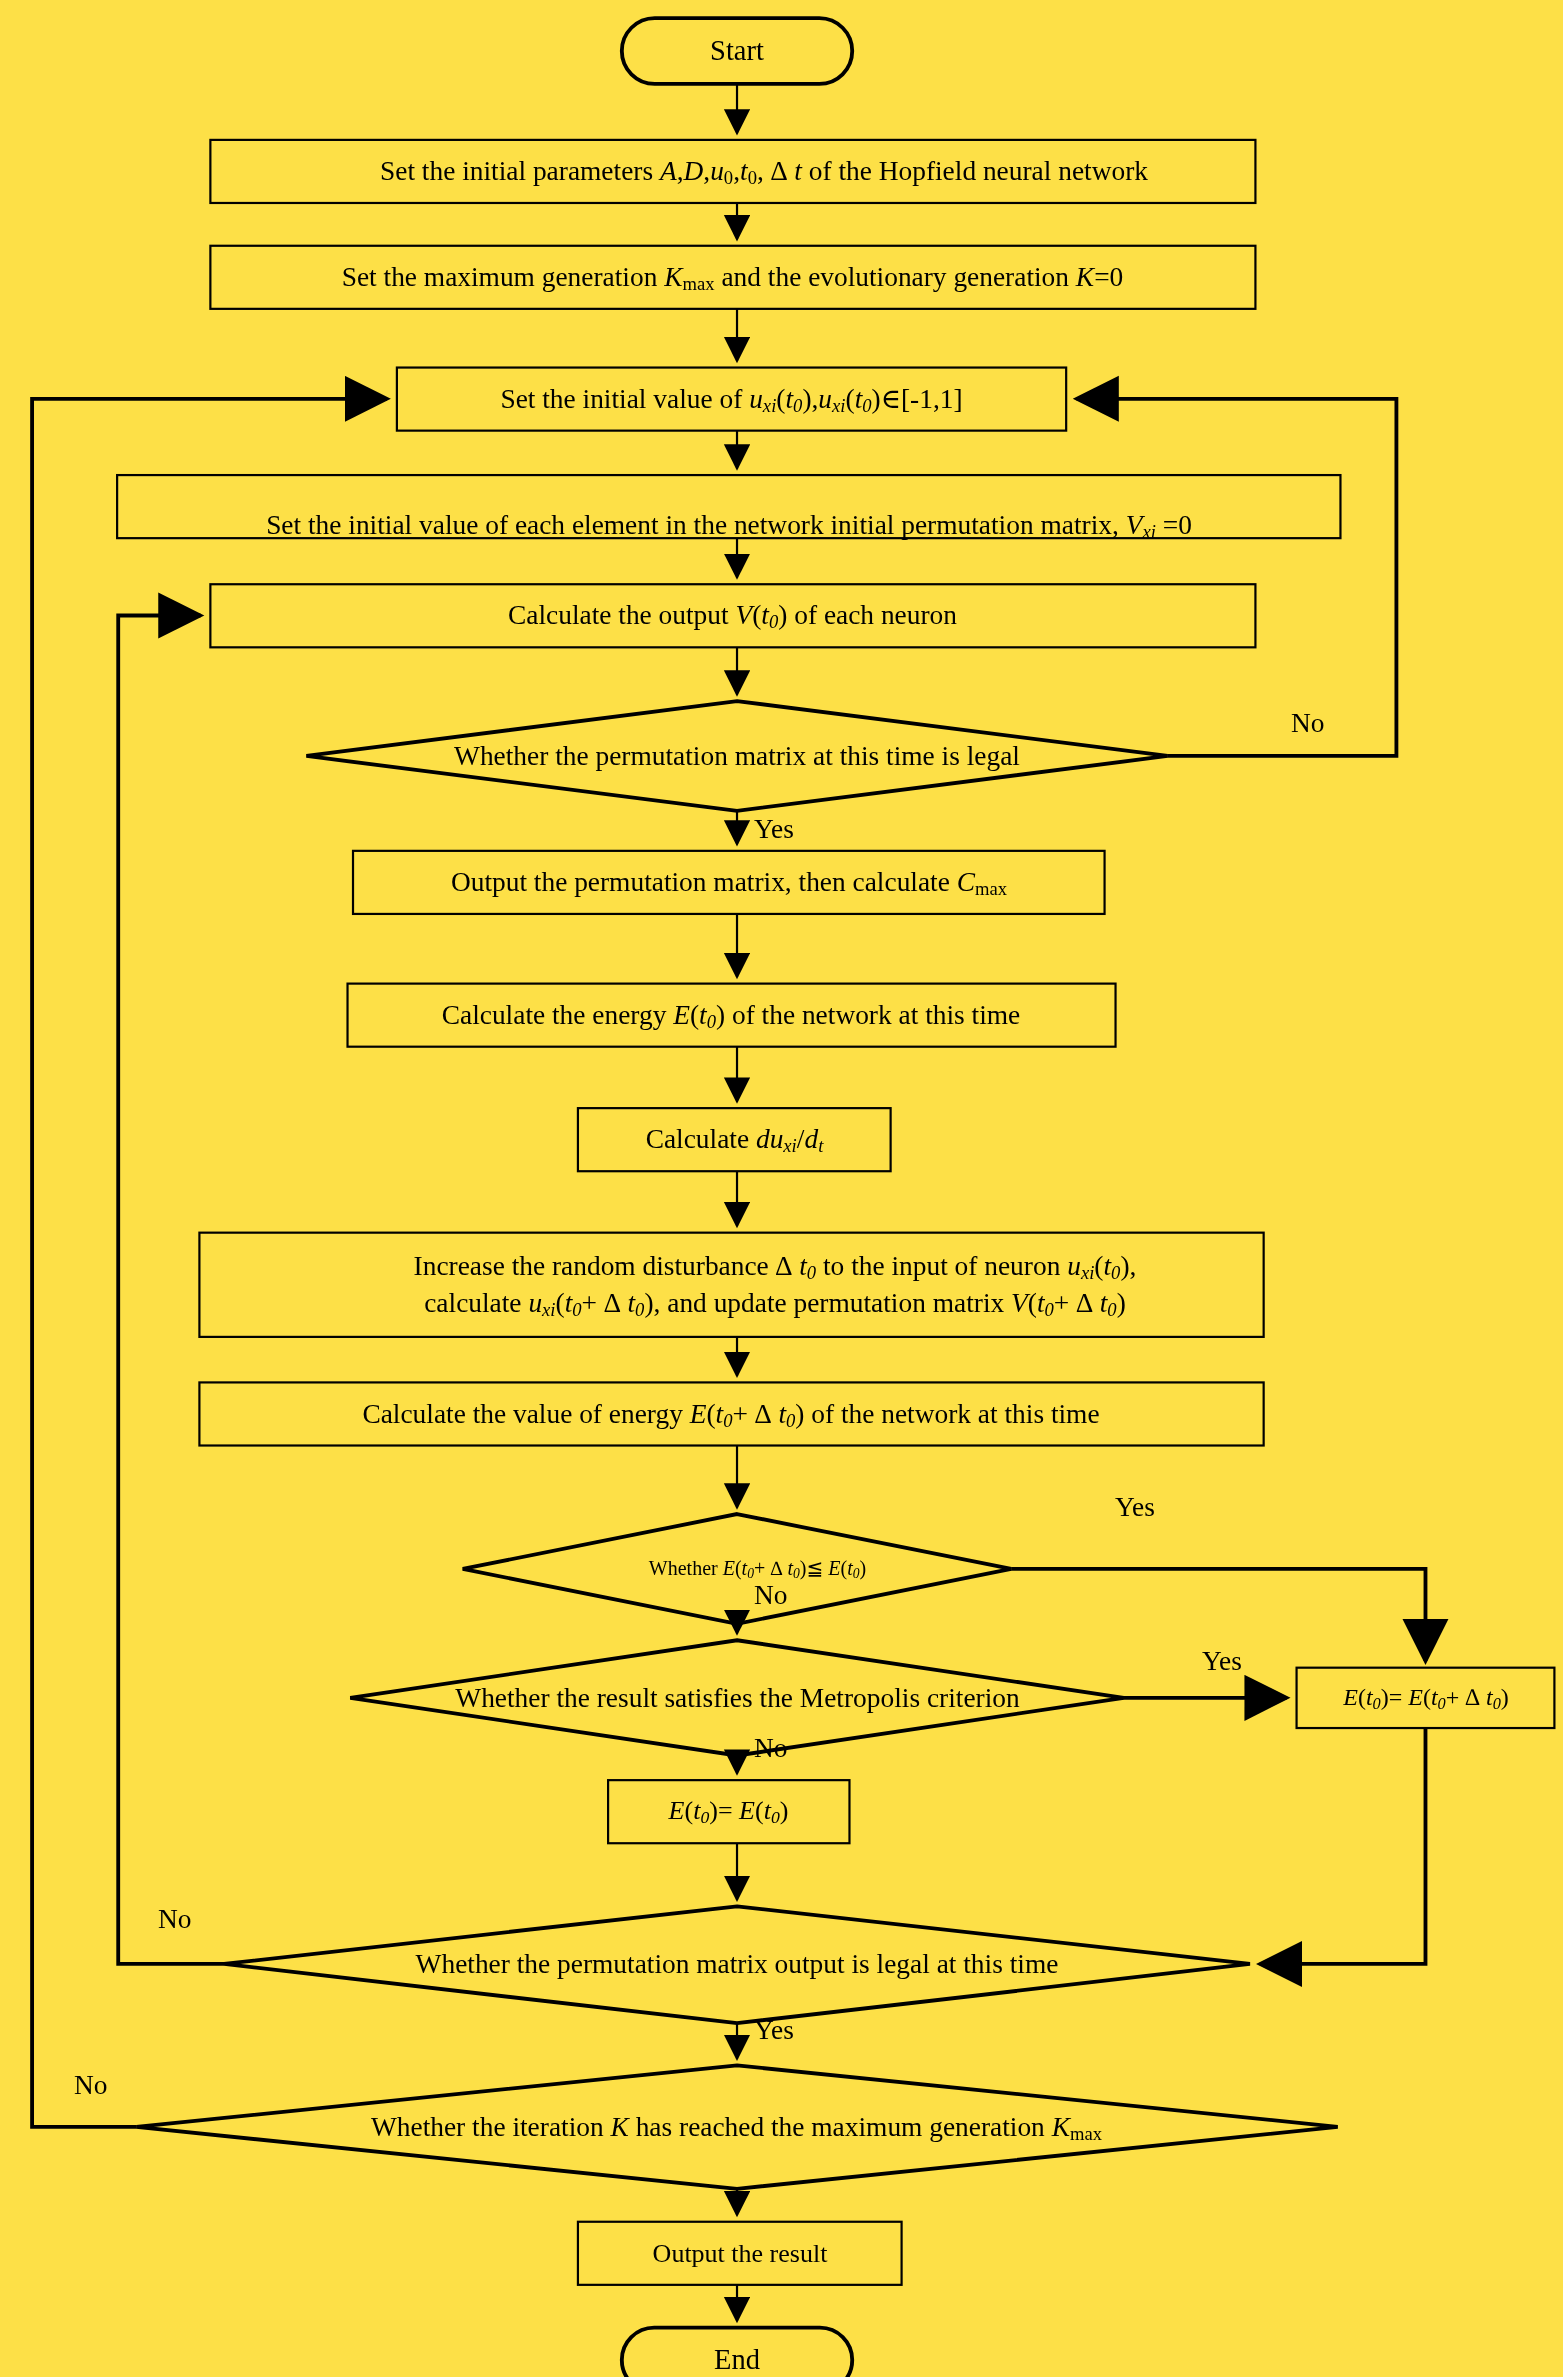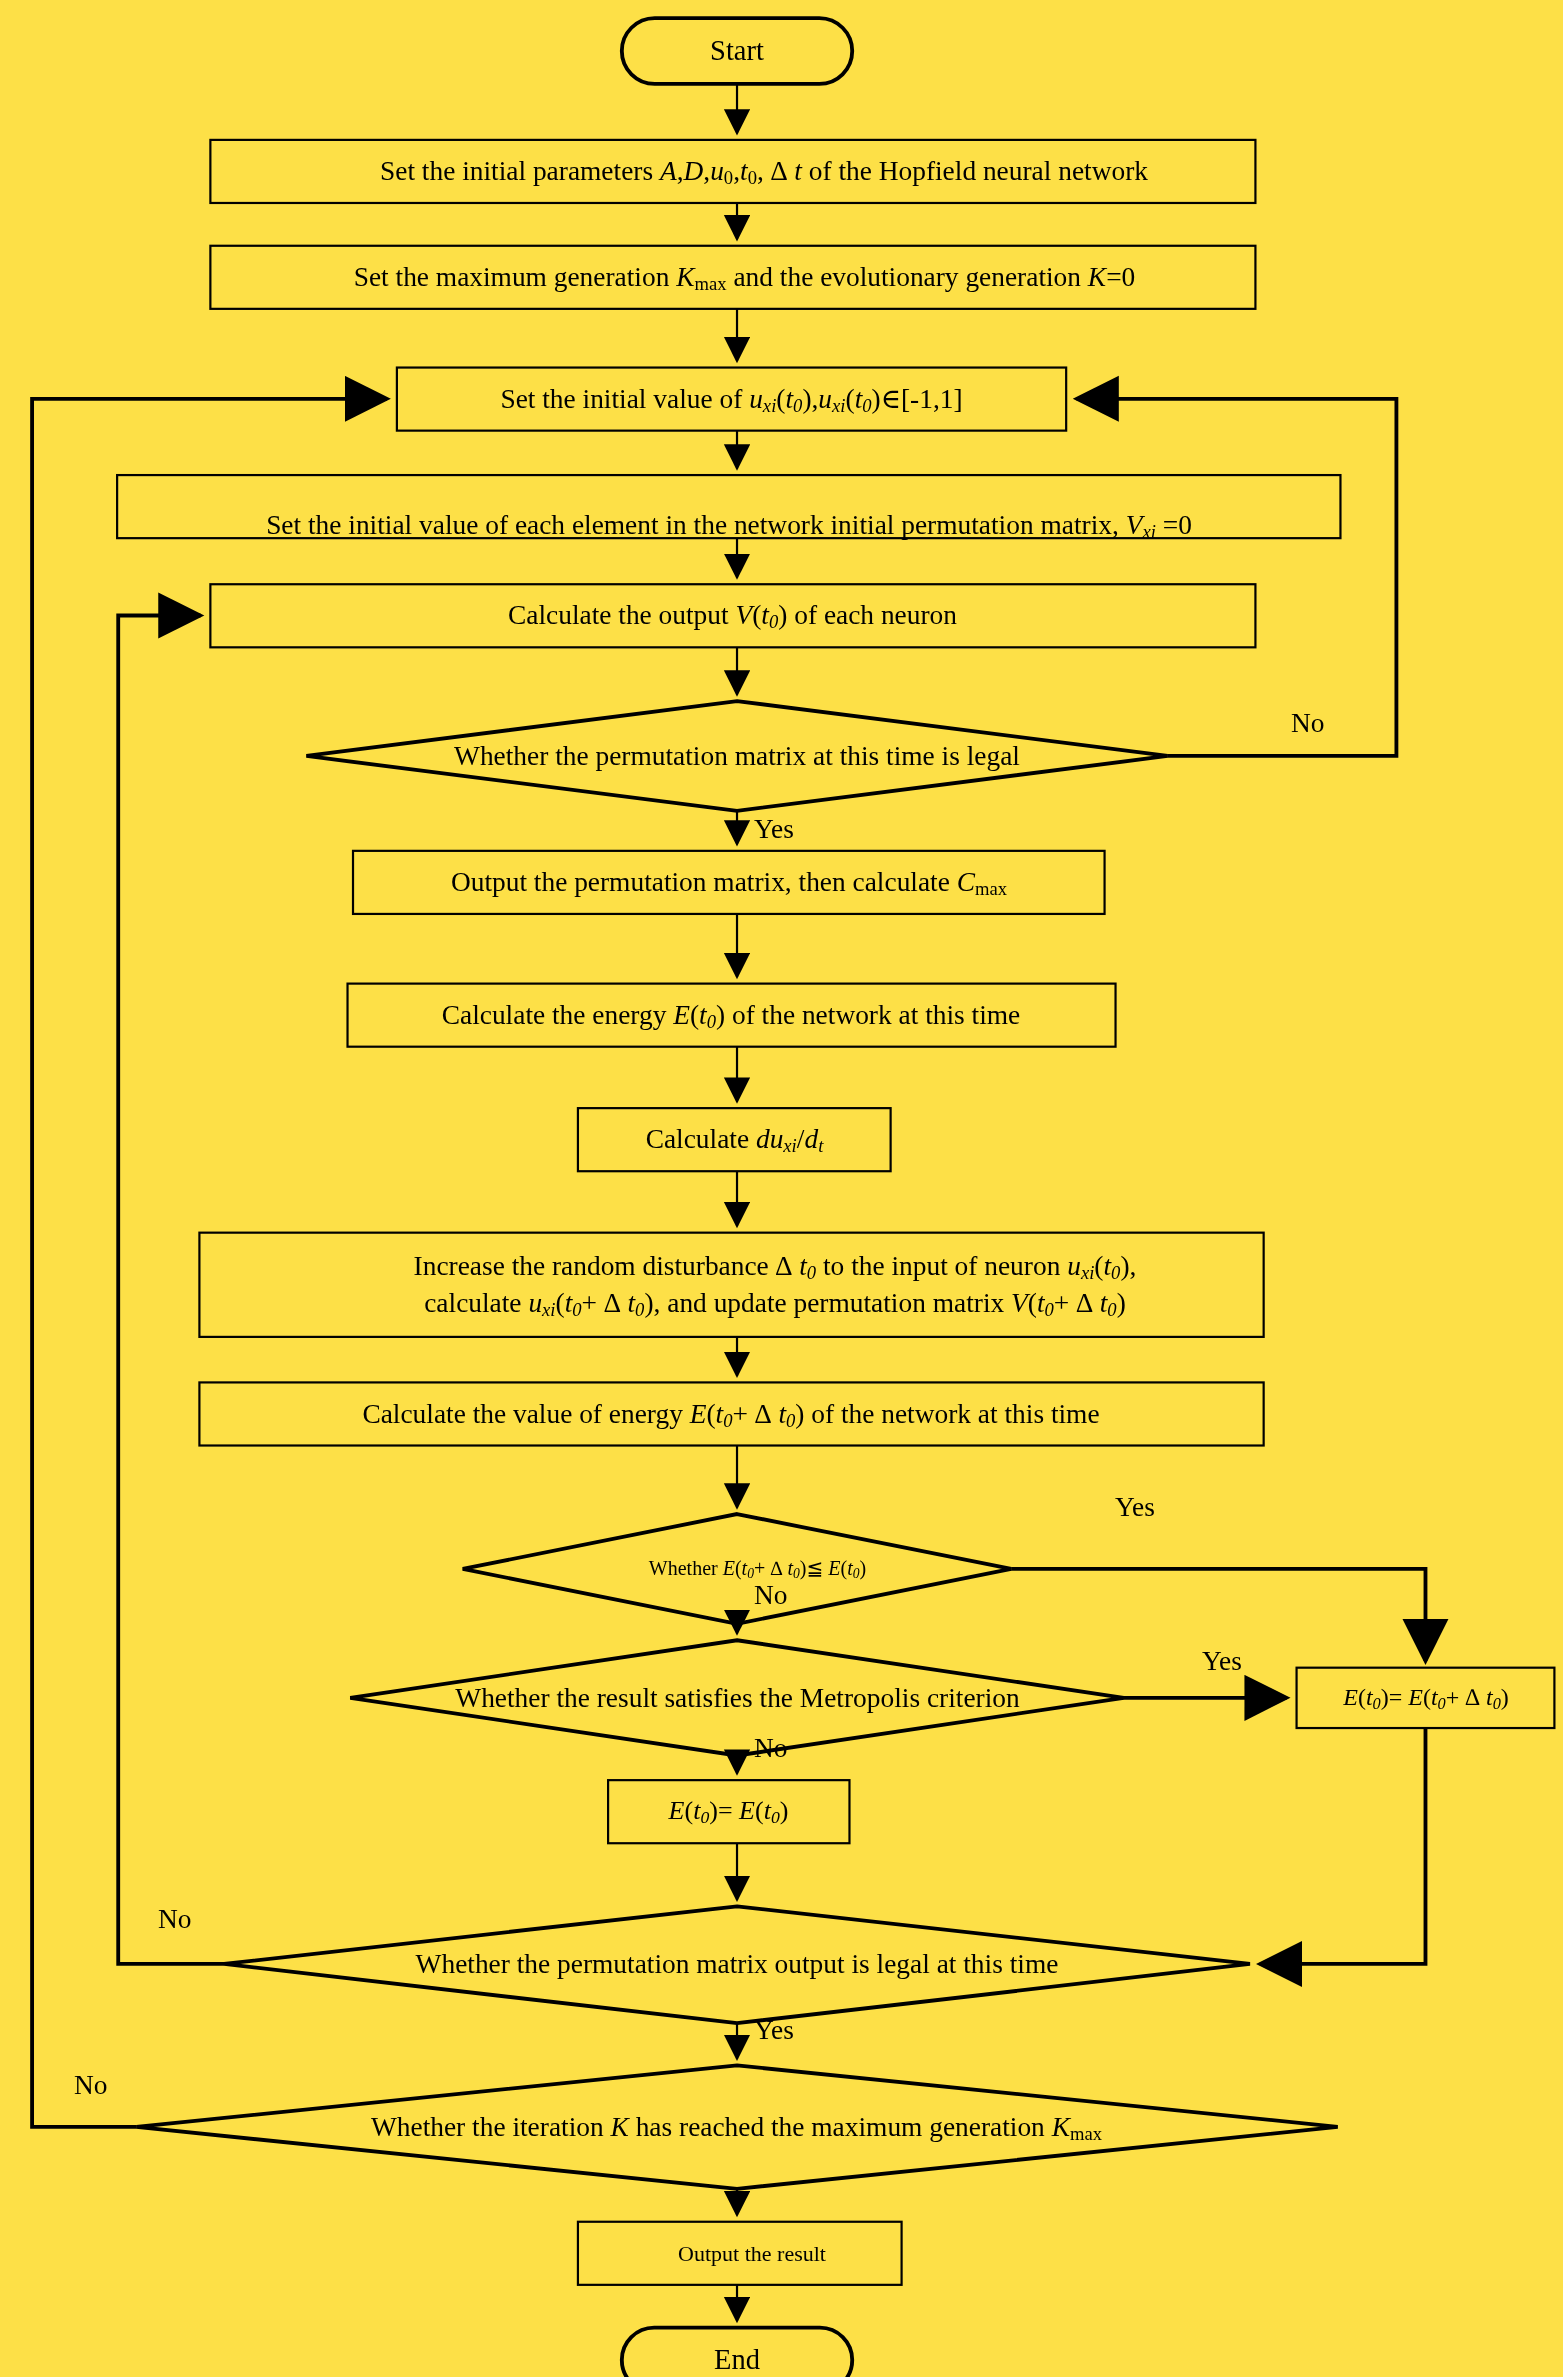--- a/index.html
+++ b/index.html
@@ -106,21 +106,21 @@
   </svg>
 
   <div class="node-label" style="left:622px;top:18px;width:230px;height:66px;font-size:28.5px;">
     <span>Start</span>
   </div>
 
   <div class="node-label" style="left:210px;top:140px;width:1108px;height:63px;font-size:27.4px;">
     <span>Set the initial parameters <i>A</i>,<i>D</i>,<i>u</i><span class="subr">0</span>,<i>t</i><span class="subr">0</span>,&nbsp;<i>∆&nbsp;t</i> of the Hopfield neural network</span>
   </div>
 
-  <div class="node-label" style="left:210px;top:246px;width:1045px;height:63px;font-size:27.4px;margin-left:12px;">
+  <div class="node-label" style="left:210px;top:246px;width:1045px;height:63px;font-size:27.4px;">
     <span>Set the maximum generation <i>K</i><span class="subr">max</span> and the evolutionary generation <i>K</i>=0</span>
   </div>
 
   <div class="node-label" style="left:397px;top:368px;width:669px;height:63px;font-size:27.4px;">
     <span>Set the initial value of <i>u</i><span class="sub">xi</span>(<i>t</i><span class="sub">0</span>),<i>u</i><span class="sub">xi</span>(<i>t</i><span class="sub">0</span>)∈[-1,1]</span>
   </div>
 
   <div class="node-label" style="left:117px;top:475px;width:1224px;height:61px;font-size:27.4px;margin-top:20px;">
     <span>Set the initial value of each element in the network initial permutation matrix, <i>V</i><span class="sub">xi</span> =0</span>
   </div>
@@ -171,21 +171,21 @@
   </div>
 
   <div class="node-label" style="left:221px;top:1944px;width:1032px;height:41px;font-size:27.4px;">
     <span>Whether the permutation matrix output is legal at this time</span>
   </div>
 
   <div class="node-label" style="left:133px;top:2107px;width:1207px;height:41px;font-size:27.4px;">
     <span>Whether the iteration <i>K</i> has reached the maximum generation <i>K</i><span class="subr">max</span></span>
   </div>
 
-  <div class="node-label" style="left:578px;top:2222px;width:324px;height:63px;font-size:22px;margin-left:12px;">
+  <div class="node-label" style="left:578px;top:2222px;width:324px;height:63px;font-size:26px;">
     <span>Output the result</span>
   </div>
 
   <div class="node-label" style="left:622px;top:2328px;width:230px;height:65px;font-size:28.5px;">
     <span>End</span>
   </div>
 
   <div class="edge-label" style="left:1291px;top:708px;font-size:27.4px;">No</div>
 
   <div class="edge-label" style="left:754px;top:814px;font-size:27.4px;">Yes</div>

